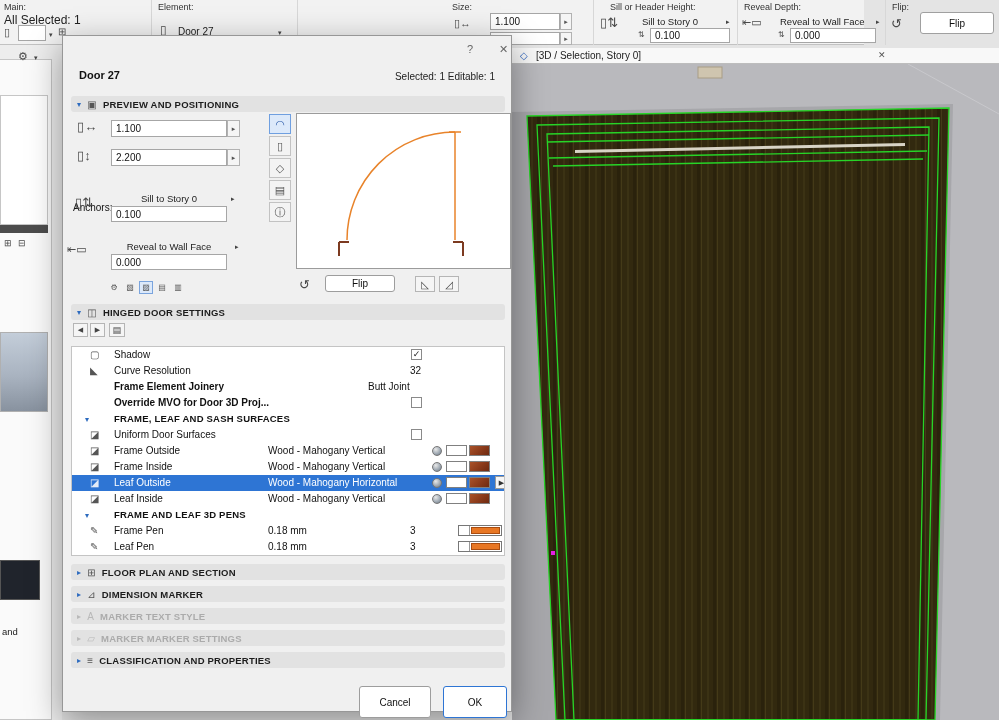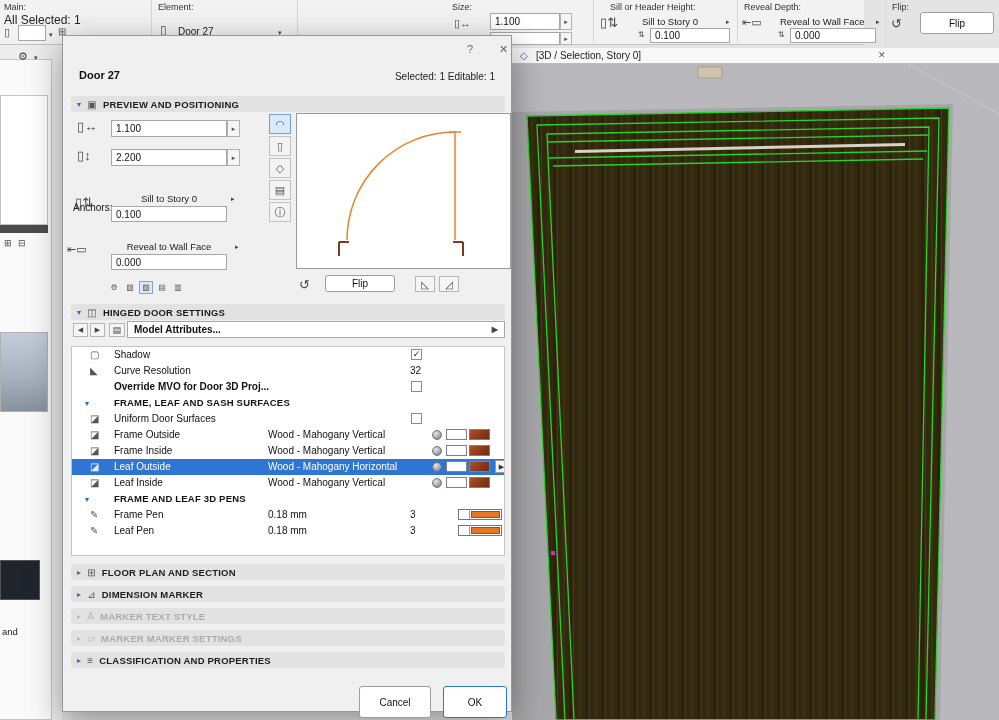--- a/index.html
+++ b/index.html
@@ -272,35 +272,35 @@
 
     <div class="navbtn" style="left:10px;top:287px">
         <span>◀</span>
       </div>
     <div class="navbtn" style="left:27px;top:287px">
         <span>▶</span>
       </div>
     <div class="navbtn" style="left:46px;top:287px;width:16px;font-size:9px">
         <span>▤</span>
       </div>
-    <div id="attrs-dropdown">
-      <span>Model Attributes...</span>
-      <span class="dd-arr">▶</span>
-    </div>
 
     <div id="attr-table">
         <div class="trow">
           <span class="t-icon">▢</span>
           <span class="t-label">Shadow</span>
           <span class="t-check">✓</span>
         </div>
         <div class="trow">
           <span class="t-icon">◣</span>
           <span class="t-label">Curve Resolution</span>
           <span class="t-val v338">32</span>
+        </div>
+        <div class="trow">
+          <span class="t-label bold">Frame Element Joinery</span>
+          <span class="t-val v296">Butt Joint</span>
         </div>
         <div class="trow">
           <span class="t-label bold">Override MVO for Door 3D Proj...</span>
           <span class="t-check"></span>
         </div>
         <div class="trow">
           <span class="t-arrow">▾</span>
           <span class="t-sublabel">FRAME, LEAF AND SASH SURFACES</span>
         </div>
         <div class="trow">

